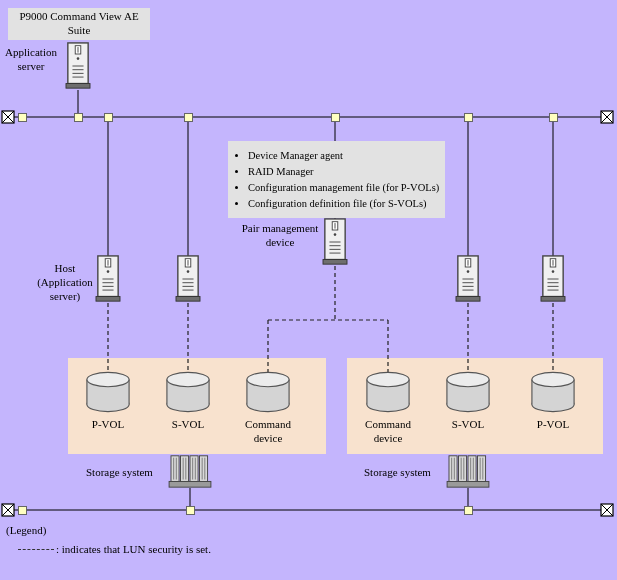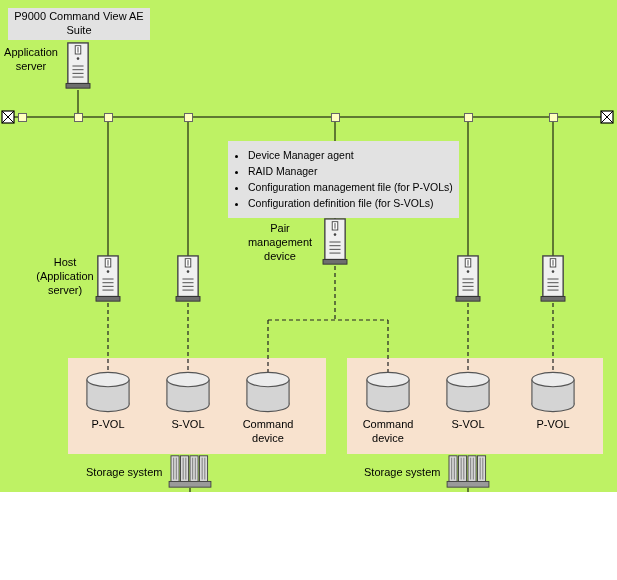--- a/index.html
+++ b/index.html
@@ -1,18 +1,18 @@
 <!DOCTYPE html>
 <html><head>
 <meta charset="utf-8">
 <style>
   html,body{margin:0;padding:0;background:#fff;}
   .canvas{
-    position:relative;width:617px;height:492px;background:#bef264;
-    font-family:Liberation Sans, sans-serif;font-size:11px;color:#000;
+    position:relative;width:617px;height:580px;background:#c4b5fd;
+    font-family:Liberation Serif, serif;font-size:11px;color:#000;
     overflow:hidden;
   }
   .abs{position:absolute;}
   .panel{background:#e2e2e2;}
   .label{line-height:1.25;}
   .center{text-align:center;}
   .right{text-align:left;}
   .storage-box{background:#f8e2ce;}
   .node{
     width:9px;height:9px;background:#ffffc0;border:1px solid #666;
@@ -119,21 +119,21 @@
     <ul class="agent-list">
       <li>Device Manager agent</li>
       <li>RAID Manager</li>
       <li>Configuration management file (for P-VOLs)</li>
       <li>Configuration definition file (for S-VOLs)</li>
     </ul>
   </div>
 
   <div class="abs center over label" style="left:238px;top:222px;width:84px;">Pair management device</div>
 
-  <div class="abs center over label" style="left:28px;top:256px;width:74px;text-align:center;">Host (Application server)</div>
+  <div class="abs center over label" style="left:28px;top:262px;width:74px;text-align:center;">Host (Application server)</div>
 
   <svg class="abs over" style="left:65px;top:42px;" width="26" height="48">
       <use href="#sym-server"></use>
     </svg>
   <svg class="abs over" style="left:322px;top:218px;" width="26" height="48">
       <use href="#sym-server"></use>
     </svg>
   <svg class="abs over" style="left:95px;top:255px;" width="26" height="48">
       <use href="#sym-server"></use>
     </svg>
@@ -203,15 +203,16 @@
   <div class="abs node top4" style="left:464px;top:113px;"></div>
   <div class="abs node top4" style="left:549px;top:113px;"></div>
 
   <div class="abs node top4" style="left:18px;top:506px;"></div>
   <div class="abs node top4" style="left:186px;top:506px;"></div>
   <div class="abs node top4" style="left:464px;top:506px;"></div>
 
   <div class="abs over label" style="left:6px;top:524px;">(Legend)</div>
   <div class="abs over legend-row" style="left:18px;top:543px;">
     <span class="dash-sample"></span>
+    <span>: indicates that LUN security is set.</span>
   </div>
 
 </div>
 
 </body></html>

